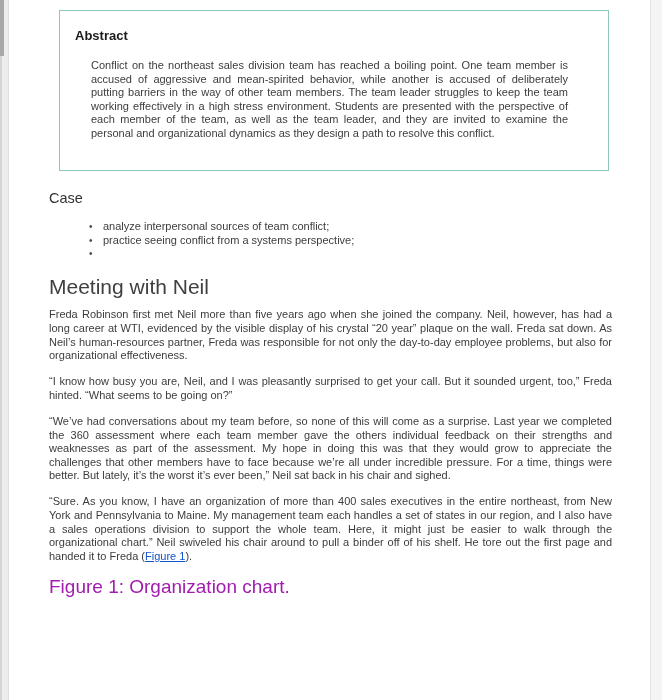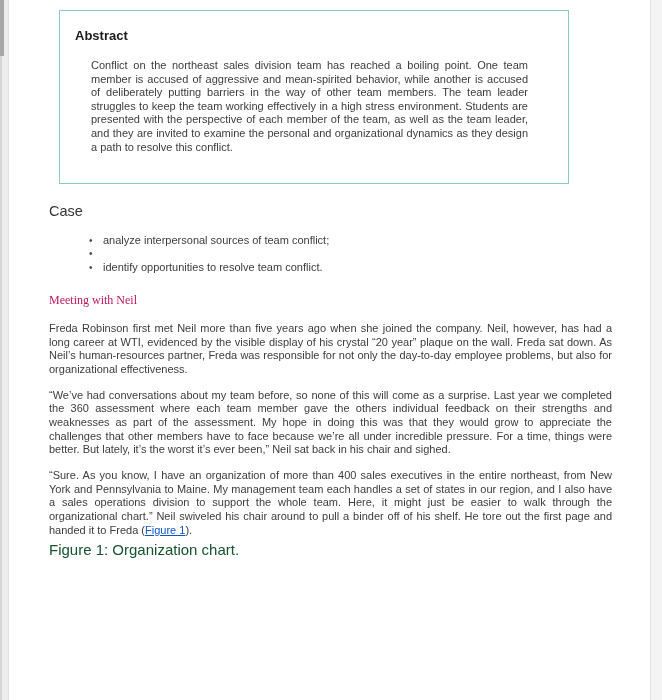--- a/index.html
+++ b/index.html
@@ -39,21 +39,21 @@
   
   .page {
     position: absolute; left: 9px; right: 12px; top: 0; bottom: 0;
     background: #ffffff;
     padding: 10px 38px 0 40px;
     box-sizing: border-box;
   }
   .abstract-box {
     box-sizing: border-box;
     margin-left: 10px;
-    width: 510px;
+    width: 550px;
     border: 1px solid #8cc8bb;
     padding: 17px 24px 13px 15px;
     background: #ffffff;
   }
   .abstract-title {
     font-size: 13px;
     font-weight: 700;
     color: #1c1c1c;
     margin: 0 0 13px 0;
   }
@@ -88,32 +88,31 @@
   }
   .objectives li { display: flex; }
   .bullet {
     width: 14px;
     flex: 0 0 14px;
     font-size: 10px;
     color: #4a4a4a;
   }
   .h-meeting {
     margin: 17px 0 0 0;
-    font-size: 12px;
+    font-size: 21px;
     line-height: 18px;
     font-weight: 400;
-    color: #be185d;
-    font-family: Liberation Serif, serif;
+    color: #404040;
   }
   .figure-caption {
-    margin: 4px 0 0 0;
-    font-size: 15px;
+    margin: 15px 0 0 0;
+    font-size: 19px;
     line-height: 18px;
     font-weight: 400;
-    color: #14532d;
+    color: #a21caf;
   }
   .doc-link {
     color: #1155cc;
     text-decoration: underline;
     cursor: pointer;
   }
 </style>
 </head>
 <body>
 
@@ -139,30 +138,31 @@
     </div>
 
 
     <ul class="objectives">
       <li>
         <span class="bullet">•</span>
         <span>analyze interpersonal sources of team conflict;</span>
       </li>
       <li>
         <span class="bullet">•</span>
+        <span>practice seeing conflict from a systems perspective;</span>
       </li>
       <li>
         <span class="bullet">•</span>
-        <span>identify opportunities to resolve team conflict.</span>
       </li>
     </ul>
 
     <h2 class="h-meeting">Meeting with Neil</h2>
 
     <p class="body-par">Freda Robinson first met Neil more than five years ago when she joined the company. Neil, however, has had a long career at WTI, evidenced by the visible display of his crystal “20 year” plaque on the wall. Freda sat down. As Neil’s human-resources partner, Freda was responsible for not only the day-to-day employee problems, but also for organizational effectiveness.</p>
+    <p class="body-par">“I know how busy you are, Neil, and I was pleasantly surprised to get your call. But it sounded urgent, too,” Freda hinted. “What seems to be going on?”</p>
     <p class="body-par">“We’ve had conversations about my team before, so none of this will come as a surprise. Last year we completed the 360 assessment where each team member gave the others individual feedback on their strengths and weaknesses as part of the assessment. My hope in doing this was that they would grow to appreciate the challenges that other members have to face because we’re all under incredible pressure. For a time, things were better. But lately, it’s the worst it’s ever been,” Neil sat back in his chair and sighed.</p>
 
     <p class="body-par"><span>“Sure. As you know, I have an organization of more than 400 sales executives in the entire northeast, from New York and Pennsylvania to Maine. My management team each handles a set of states in our region, and I also have a sales operations division to support the whole team. Here, it might just be easier to walk through the organizational chart.” Neil swiveled his chair around to pull a binder off of his shelf. He tore out the first page and handed it to Freda (</span><a href="#" class="doc-link">Figure 1</a><span>).</span></p>
 
     <h2 class="figure-caption">Figure 1: Organization chart.</h2>
 
   </div>
 </div>
 
 </body></html>

